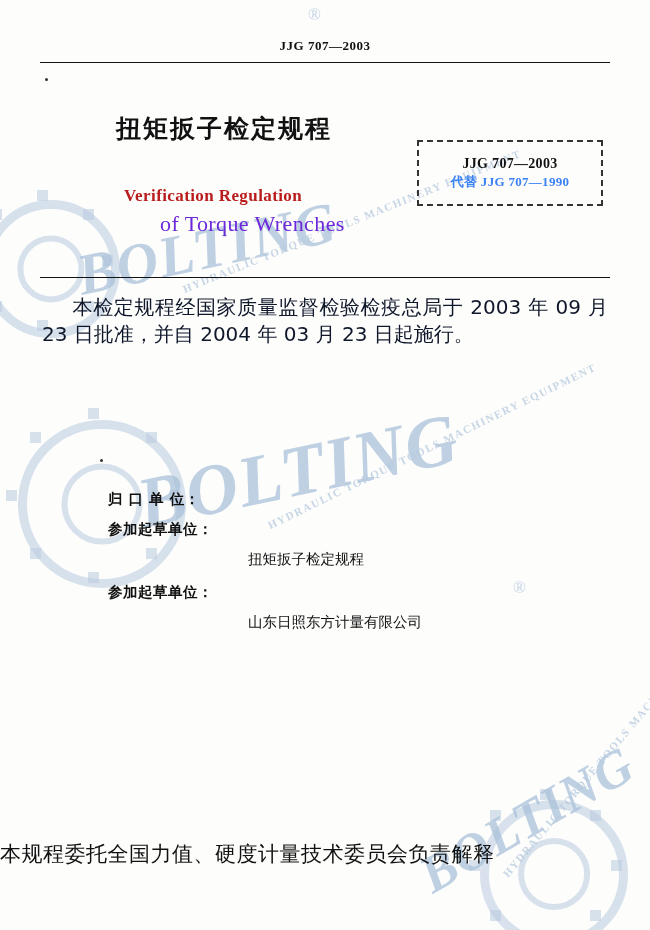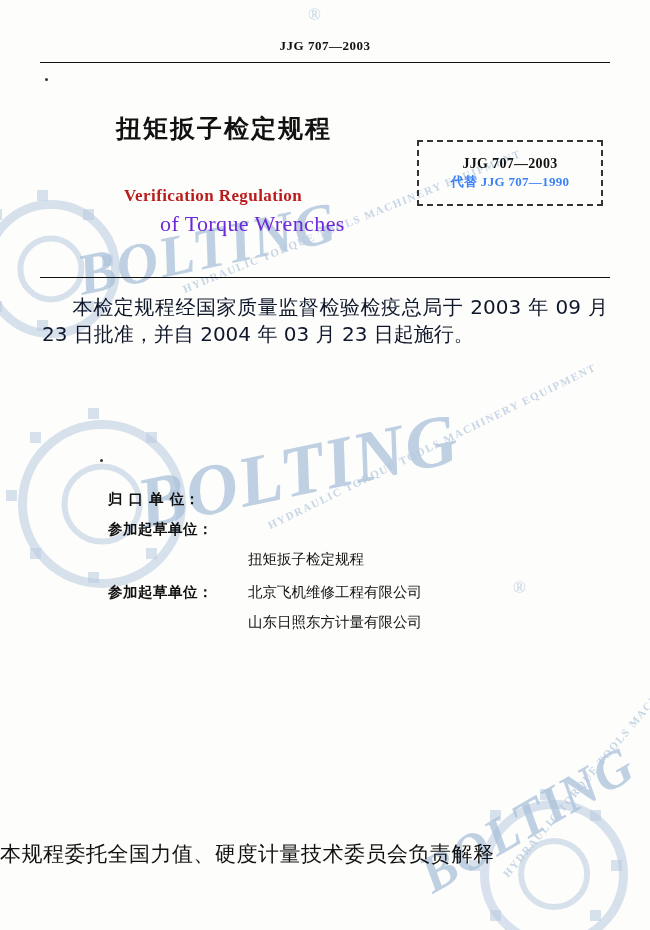--- a/index.html
+++ b/index.html
@@ -312,21 +312,20 @@
       </div>
       <div class="credit-row">
         <div class="credit-label">参加起草单位：</div>
       </div>
       <div class="credit-row cont">
         <div class="credit-label">主要起草单位：</div>
         <div class="credit-value">扭矩扳子检定规程</div>
       </div>
       <div class="credit-row" style="margin-top:14px;">
         <div class="credit-label">参加起草单位：</div>
-        <div class="credit-value">北京飞机维修工程有限公司</div>
       </div>
       <div class="credit-row cont">
         <div class="credit-label">参加起草单位：</div>
         <div class="credit-value">山东日照东方计量有限公司</div>
       </div>
     </div>
 
     <div class="footer-note">本规程委托全国力值、硬度计量技术委员会负责解释</div>
   </div>
 </div>

